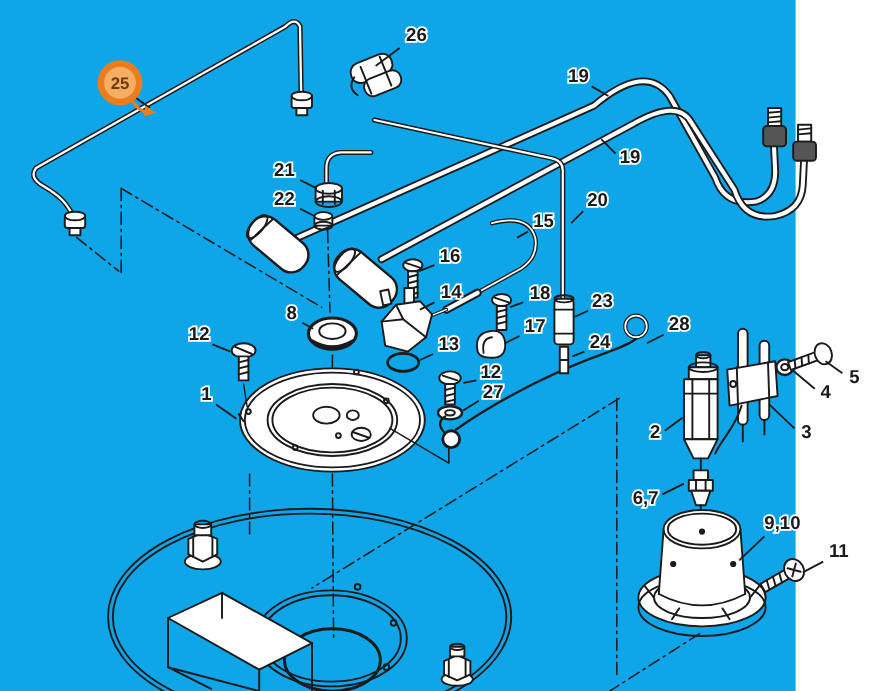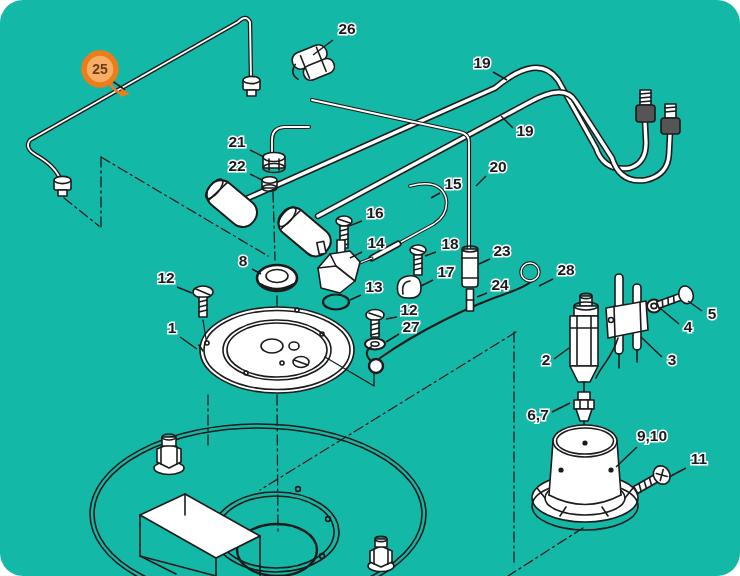--- a/index.html
+++ b/index.html
@@ -1,16 +1,16 @@
 <!DOCTYPE html>
 <html><head>
 <meta charset="utf-8">
 <style>
   html,body{margin:0;padding:0;background:#ffffff;width:740px;height:576px;overflow:hidden;}
-  .canvas{position:relative;width:740px;height:576px;background:#14b8a6;font-family:"Liberation Sans",sans-serif;border-radius:23px;}
+  .canvas{position:relative;width:663px;height:576px;background:#0ea5e9;font-family:"Liberation Sans",sans-serif;}
   svg{display:block;}
   .part-label{font-family:"Liberation Sans",sans-serif;font-weight:bold;font-size:15.5px;fill:#1b1b1b;
               paint-order:stroke;stroke:#ffffff;stroke-width:3px;text-anchor:middle;}
   .badge-num{font-family:"Liberation Sans",sans-serif;font-weight:bold;font-size:14px;text-anchor:middle;}
 </style>
 </head>
 <body>
 
 <div class="canvas">
 <svg width="740" height="576" viewBox="0 0 740 576">

